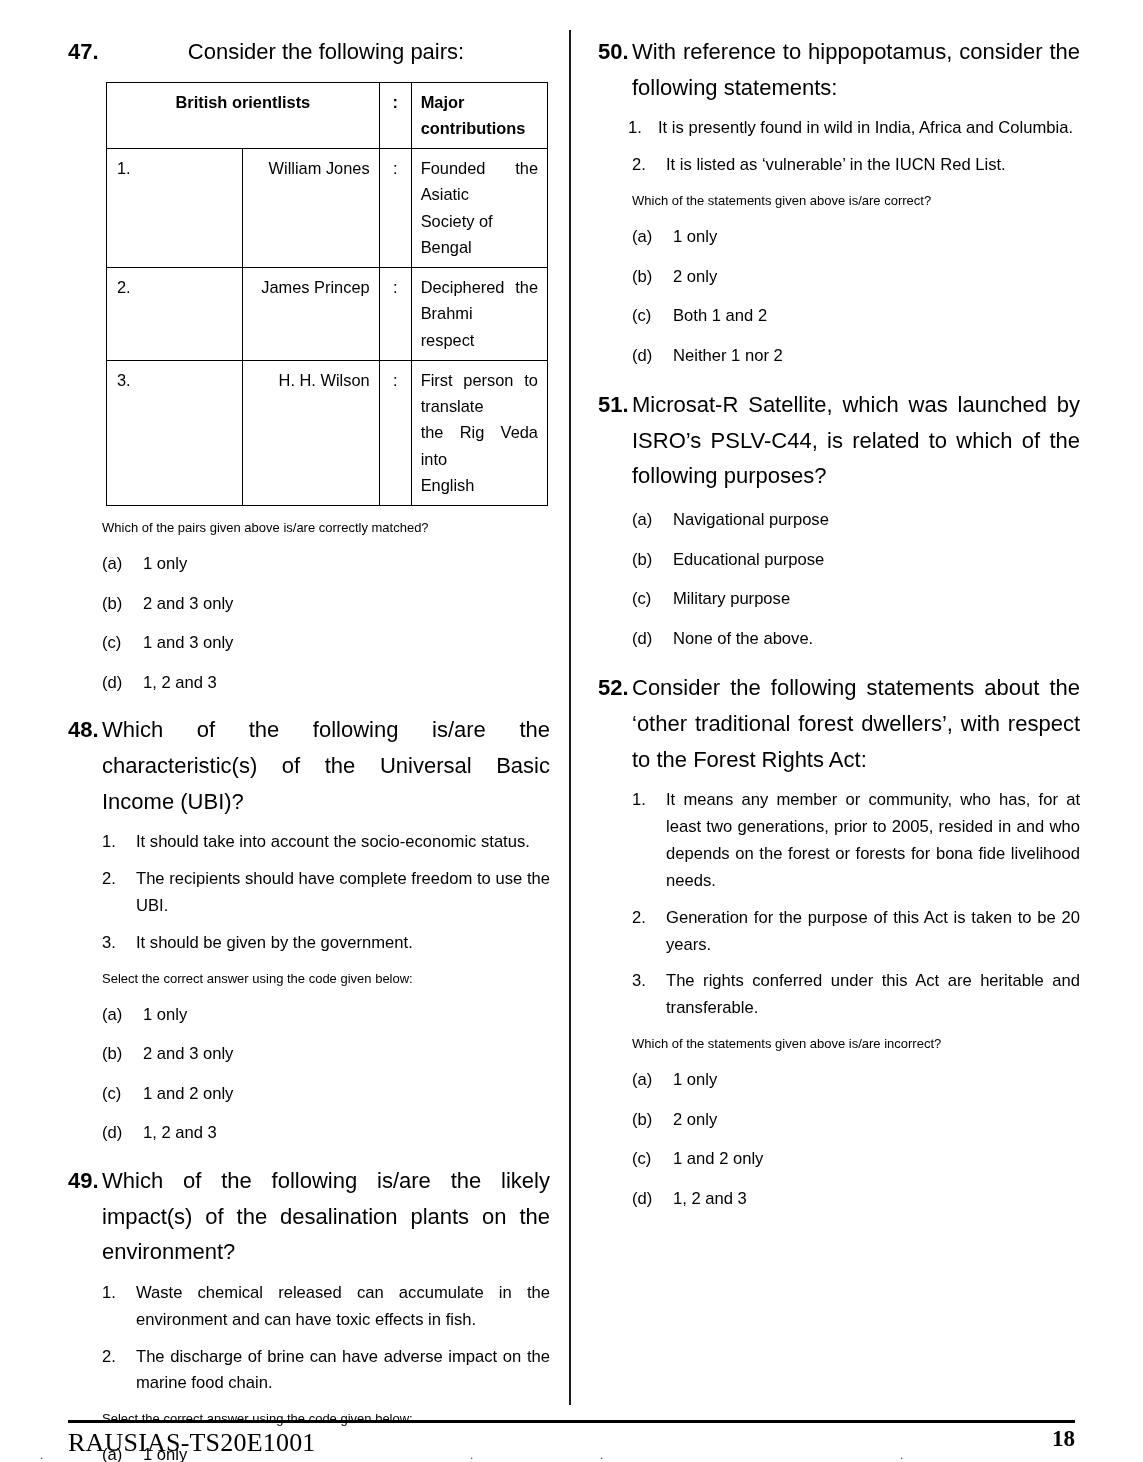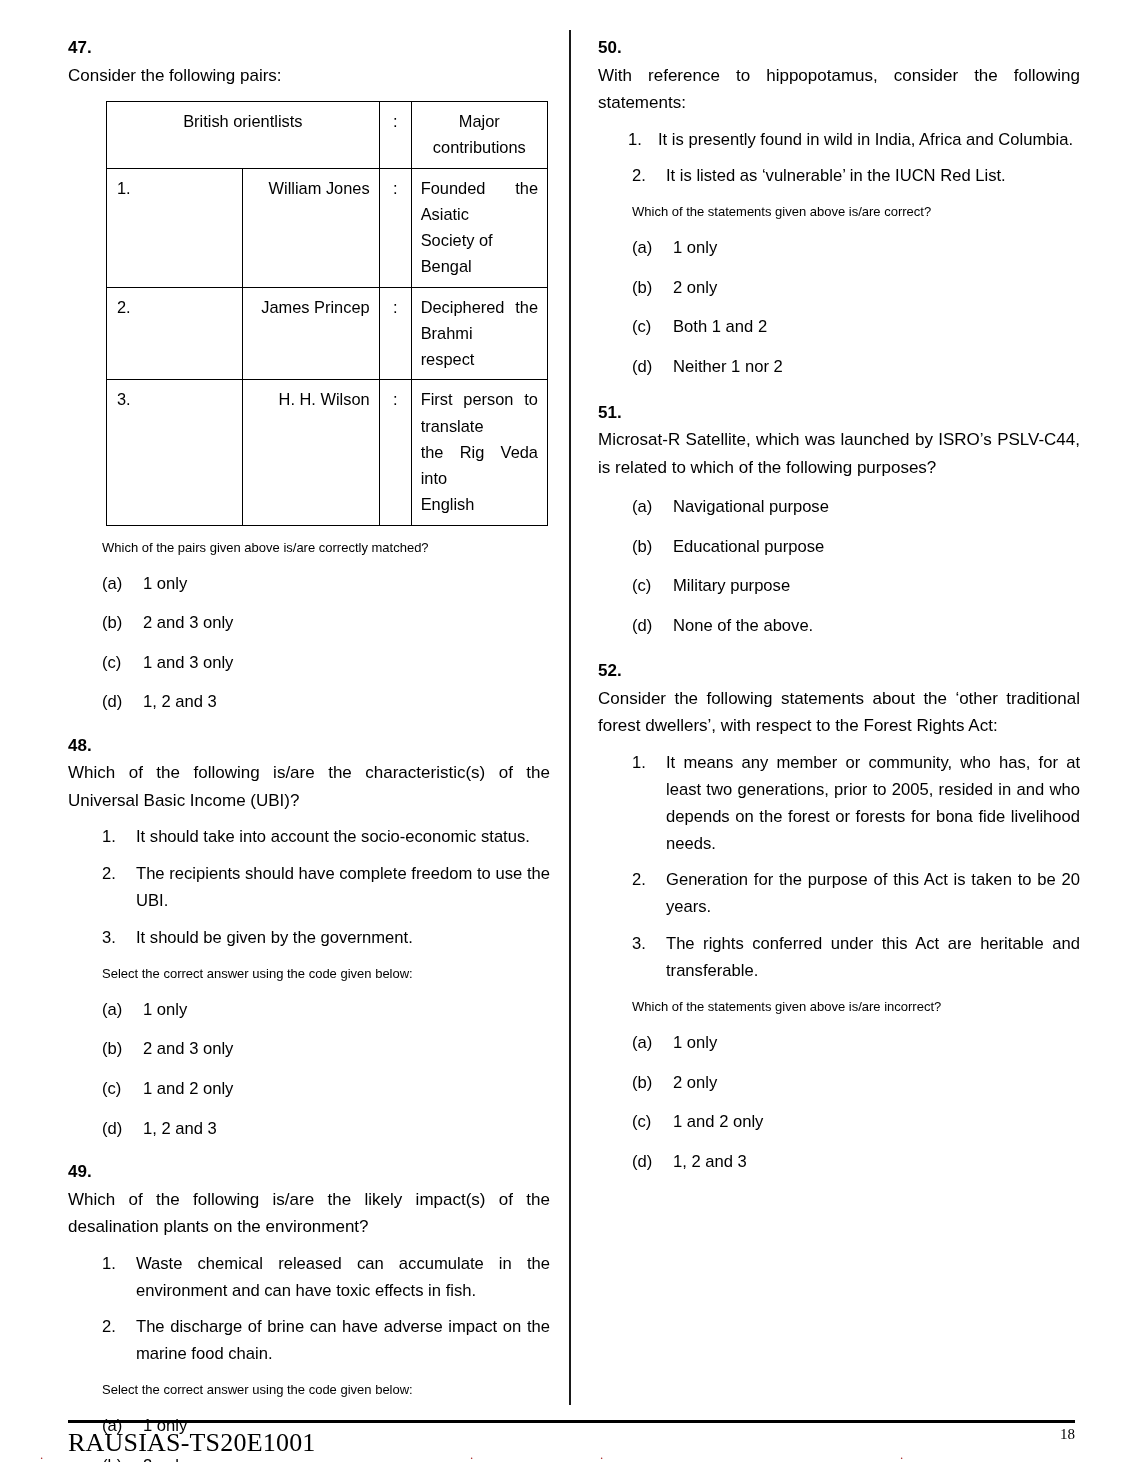--- a/index.html
+++ b/index.html
@@ -45,39 +45,38 @@
     height: 1375px;
     background: #1a1a1a;
   }
 
   
   .qblock { margin-bottom: 2px; }
 
   .qhead {
     display: flex;
     align-items: flex-start;
-    font-size: 17px;
+    font-size: 22px;
     line-height: 1.62;
     margin-bottom: 2px;
-    flex-direction: column;
   }
   .qnum {
     flex: 0 0 auto;
     font-weight: bold;
     width: 34px;
     text-align: left;
     letter-spacing: 0;
   }
   .qtext {
     flex: 1 1 auto;
     text-align: justify;
     text-justify: inter-word;
     hyphens: none;
   }
-  .qtext.nojustify { text-align: right; }
+  .qtext.nojustify { text-align: center; }
 
   
   .stmt {
     display: flex;
     align-items: flex-start;
     font-size: 16.6px;
     line-height: 1.62;
     margin: 10px 0 0 34px;
   }
   .stmt-num {
@@ -127,42 +126,42 @@
     border: 1.6px solid #000000;
     padding: 6px 9px 7px 9px;
     font-size: 16.4px;
     line-height: 1.6;
     vertical-align: top;
     font-weight: normal;
     text-align: right;
     box-sizing: border-box;
   }
   table.pairs th {
-    font-weight: normal;
+    font-weight: bold;
     text-align: center;
   }
   table.pairs th.colon-h,
   table.pairs td.colon {
     text-align: center;
     width: 32px;
     padding-left: 2px;
     padding-right: 2px;
   }
   table.pairs td.idx {
     width: 44px;
     text-align: left;
     padding-left: 10px;
   }
   table.pairs td.name  { width: 150px; }
   table.pairs td.contrib,
   table.pairs th.contrib-h {
     text-align: justify;
     text-justify: inter-word;
   }
-  table.pairs th.contrib-h { text-align: center; }
+  table.pairs th.contrib-h { text-align: left; }
   td.contrib .lastline { text-align: left; }
   td.tall { height: 88px; }
 
   
   .footer-rule {
     position: absolute;
     left: 68px;
     top: 1420px;
     width: 1007px;
     height: 3px;
@@ -183,22 +182,22 @@
     font-size: 26px;
     letter-spacing: 0.2px;
     color: #000000;
     white-space: nowrap;
   }
   .footer-page {
     position: absolute;
     right: 0;
     top: -2px;
     font-family: "Liberation Serif", serif;
-    font-size: 15px;
-    font-weight: normal;
+    font-size: 23px;
+    font-weight: bold;
     color: #000000;
   }
   
   .edge-marks {
     position: absolute;
     left: 0;
     top: 1456px;
     width: 1143px;
     height: 6px;
     overflow: hidden;

